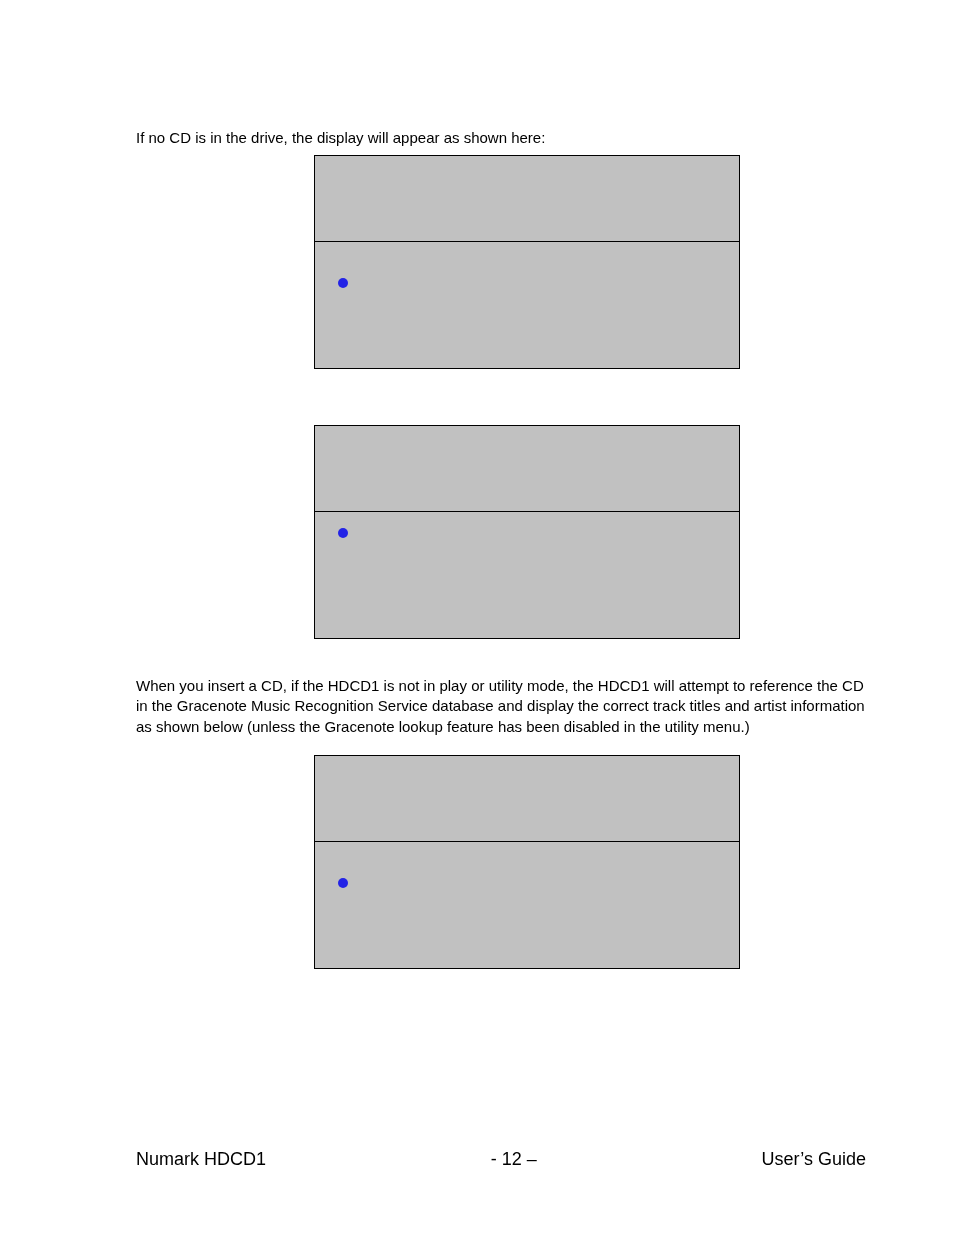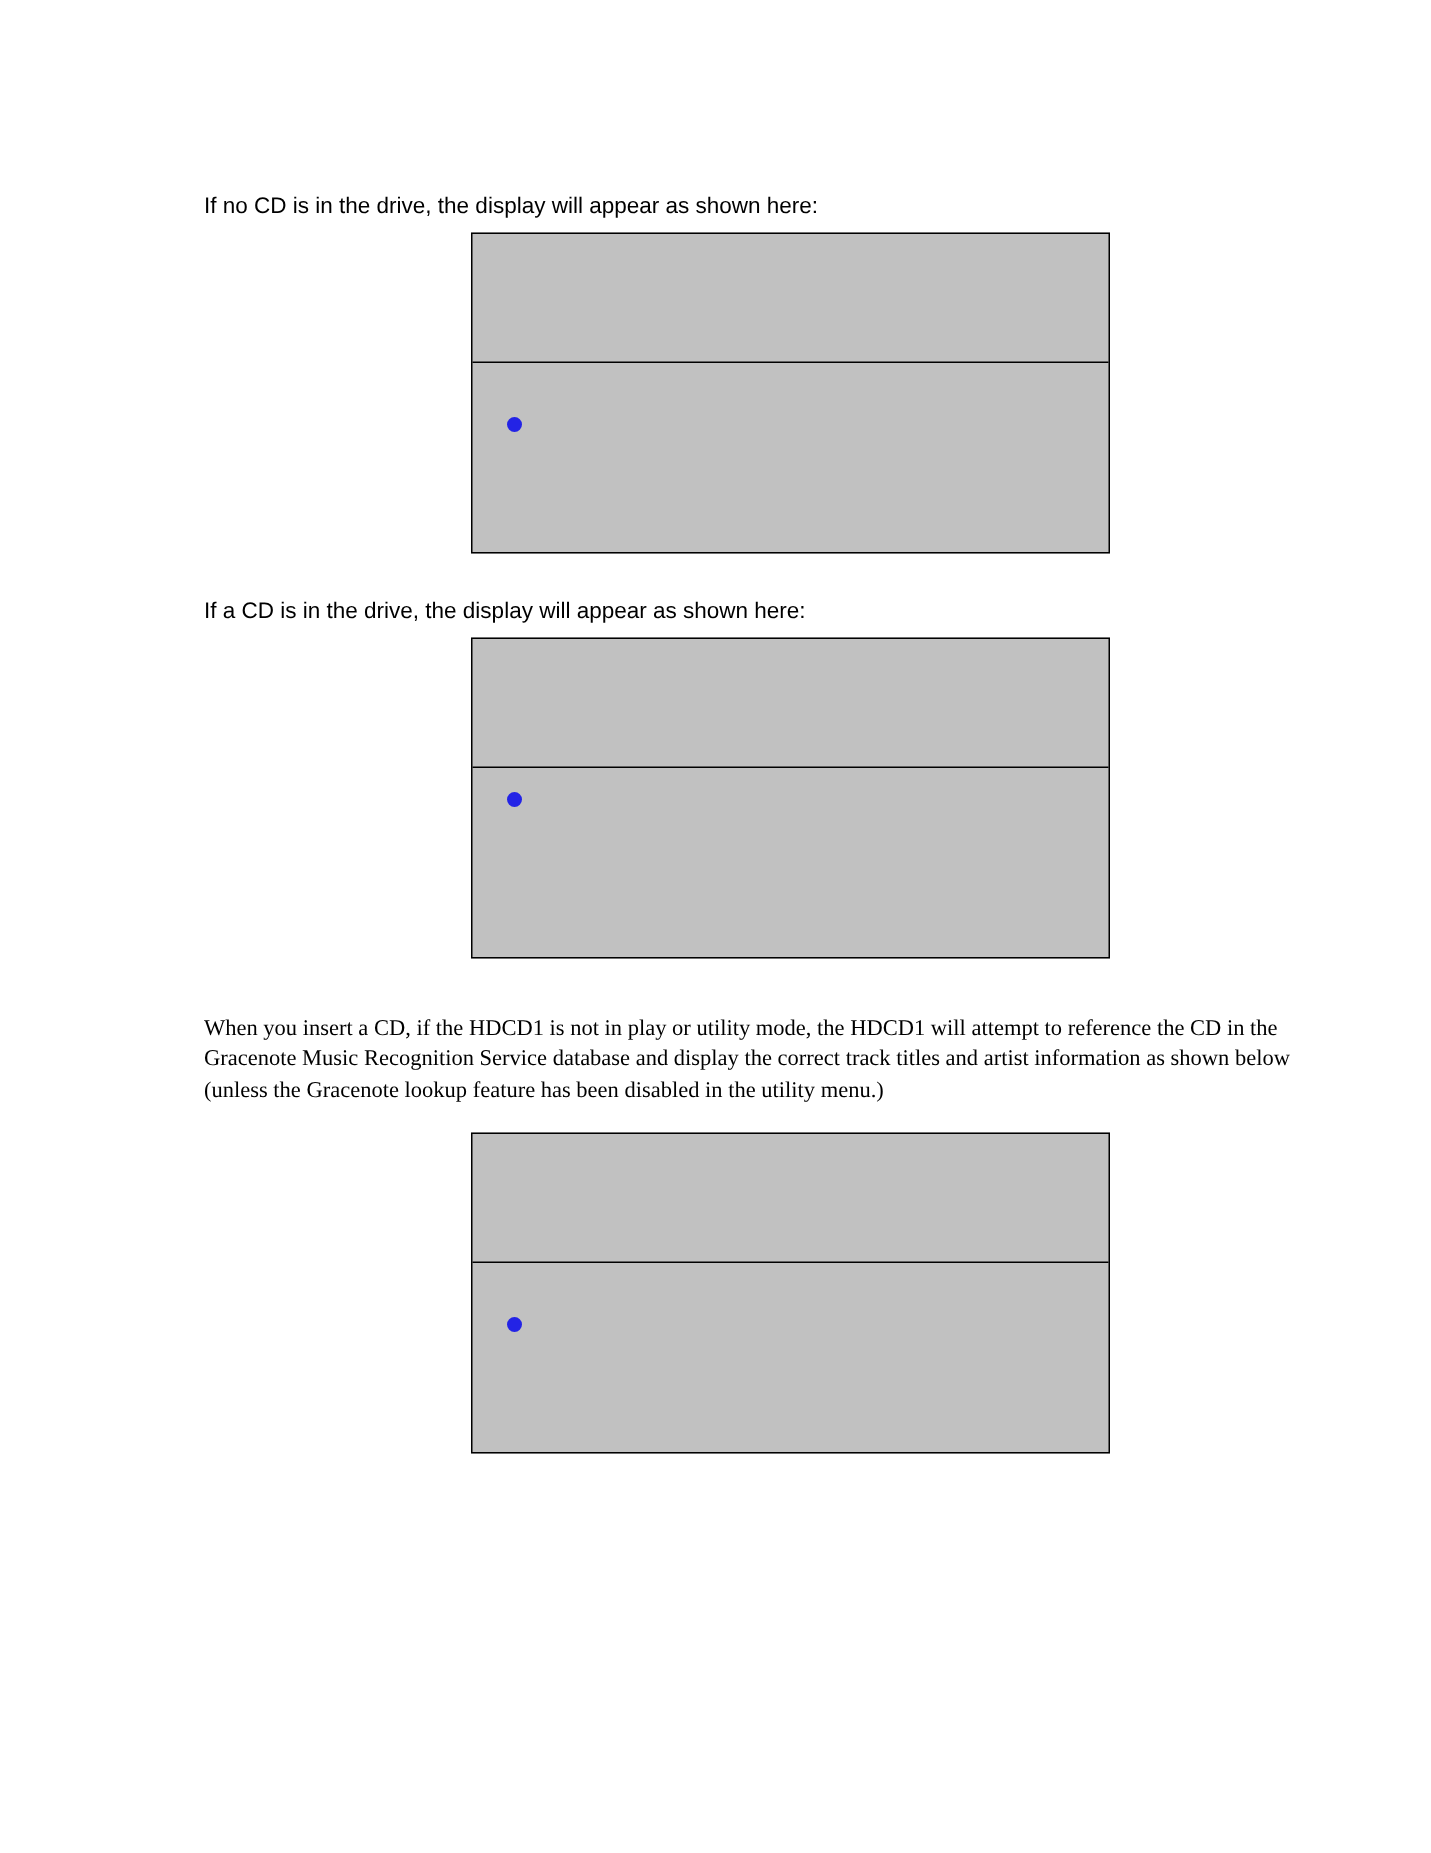--- a/index.html
+++ b/index.html
@@ -58,29 +58,33 @@
 
 <div class="page">
 
   <div class="para" style="left:112px; top:128px; width:730px;">If no CD is in the drive, the display will appear as shown here:</div>
 
   <div class="display-box" style="left:290px; top:155px; width:426px; height:214px;">
     <div class="display-divider" style="top:85px;"></div>
     <div class="bullet" style="left:23px; top:122px;"></div>
   </div>
 
-  <div class="para" style="left:112px; top:398px; width:730px;">If a CD is in the drive, the display will appear as shown here:</div>
 
   <div class="display-box" style="left:290px; top:425px; width:426px; height:214px;">
     <div class="display-divider" style="top:85px;"></div>
     <div class="bullet" style="left:23px; top:102px;"></div>
   </div>
 
-  <div class="para" style="left:112px; top:676px; width:732px;font-family:Liberation Serif, serif;">When you insert a CD, if the HDCD1 is not in play or utility mode, the HDCD1 will attempt to reference the CD in the Gracenote Music Recognition Service database and display the correct track titles and artist information as shown below (unless the Gracenote lookup feature has been disabled in the utility menu.)</div>
+  <div class="para" style="left:112px; top:676px; width:732px;">When you insert a CD, if the HDCD1 is not in play or utility mode, the HDCD1 will attempt to reference the CD in the Gracenote Music Recognition Service database and display the correct track titles and artist information as shown below (unless the Gracenote lookup feature has been disabled in the utility menu.)</div>
 
   <div class="display-box" style="left:290px; top:755px; width:426px; height:214px;">
     <div class="display-divider" style="top:85px;"></div>
     <div class="bullet" style="left:23px; top:122px;"></div>
   </div>
 
 
+  <div class="footer">
+    <span>Numark HDCD1</span>
+    <span>- 12 –</span>
+    <span>User’s Guide</span>
+  </div>
 
 </div>
 
 </body></html>

